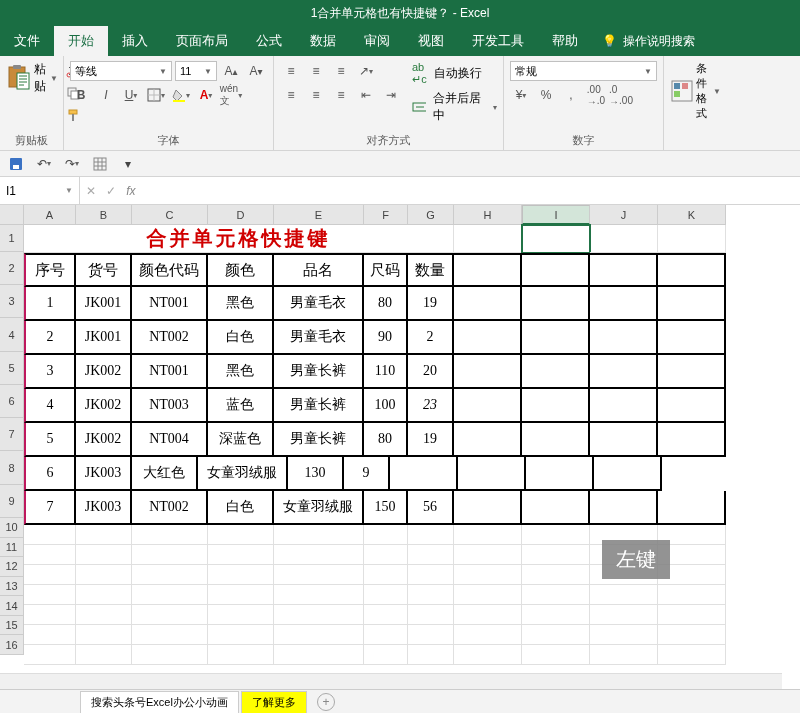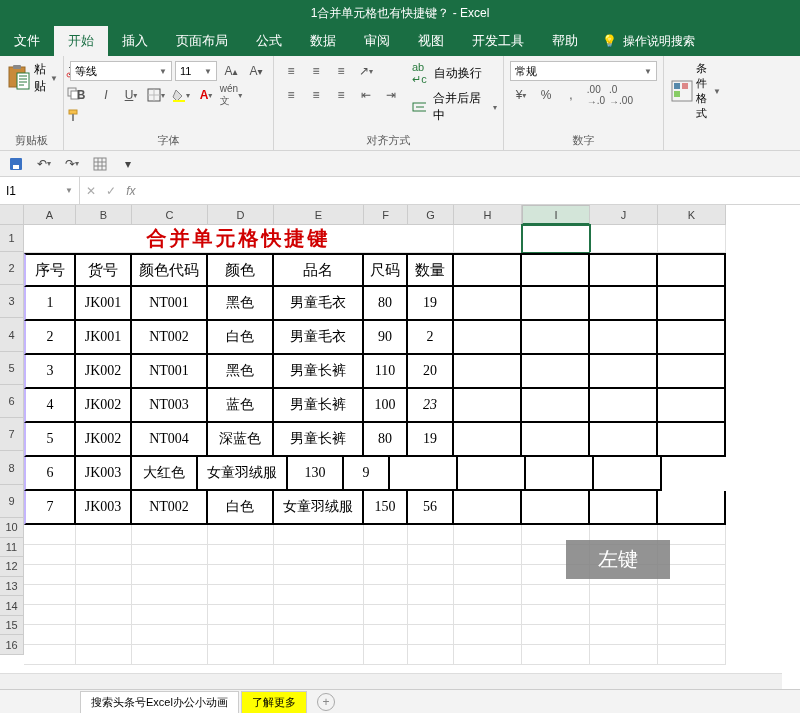--- a/index.html
+++ b/index.html
@@ -39,32 +39,32 @@
 .corner { background: #e6e6e6; border-right: 1px solid #ccc; border-bottom: 1px solid #ccc; width: 24px; height: 20px; }
 .rhdr { background: #e6e6e6; border-right: 1px solid #ccc; border-bottom: 1px solid #ccc; width: 24px; display: flex; align-items: center; justify-content: center; color: #444; font-size: 11px; }
 .colhdrs { display: flex; height: 20px; }
 .chdr { background: #e6e6e6; border-right: 1px solid #ccc; border-bottom: 1px solid #ccc; display: flex; align-items: center; justify-content: center; color: #444; font-size: 11px; }
 .chdr.sel { border-bottom: 2px solid #217346; background: #d3e5d9; }
 .gridbody { flex: 1; }
 .datarow { display: flex; }
 .cell { border-right: 1px solid #e0e0e0; border-bottom: 1px solid #e0e0e0; display: flex; align-items: center; justify-content: center; font-size: 13px; padding: 0 2px; overflow: hidden; white-space: nowrap; }
 .tb .cell { border-right: 2px solid #000; border-bottom: 2px solid #000; }
 .tb-top .cell { border-top: 2px solid #000; }
-.tb-left { border-left: 2px solid #c4b5fd; }
+.tb-left { border-left: 2px solid #be185d; }
 .title-cell { color: #d00000; font-family: "FangSong", serif; font-size: 20px; font-weight: bold; letter-spacing: 3px; }
 .hdr-cell { font-family: "FangSong", serif; font-size: 15px; }
 .data-cell { font-family: "FangSong", serif; font-size: 14px; }
 .active-cell { outline: 2px solid #217346; outline-offset: -1px; }
 
 .sheet-tabs { position: absolute; bottom: 0; left: 0; right: 0; height: 24px; background: #f3f3f3; border-top: 1px solid #ccc; display: flex; align-items: center; padding-left: 80px; gap: 2px; }
 .stab { padding: 3px 10px; background: #fff; border: 1px solid #ccc; border-bottom: none; font-size: 11px; }
 .stab.active { background: #ffff00; }
 .addsheet { width: 18px; height: 18px; border: 1px solid #aaa; border-radius: 50%; display: flex; align-items: center; justify-content: center; margin-left: 8px; color: #888; }
 
-.overlay-hint { position: absolute; right: 130px; top: 540px; background: rgba(128,128,128,0.85); color: #fff; padding: 6px 32px; font-family: "FangSong", serif; font-size: 20px; }
+.overlay-hint { position: absolute; right: 130px; top: 540px; background: rgba(128,128,128,0.85); color: #fff; padding: 6px 14px; font-family: "FangSong", serif; font-size: 20px; }
 
 .scrollbar-h { position: absolute; bottom: 24px; left: 0; right: 18px; height: 16px; background: #f0f0f0; border-top: 1px solid #ddd; }
 </style>
 </head>
 <body>
 
 <div class="titlebar">
   <span>1合并单元格也有快捷键？ - Excel</span>
 </div>
 

